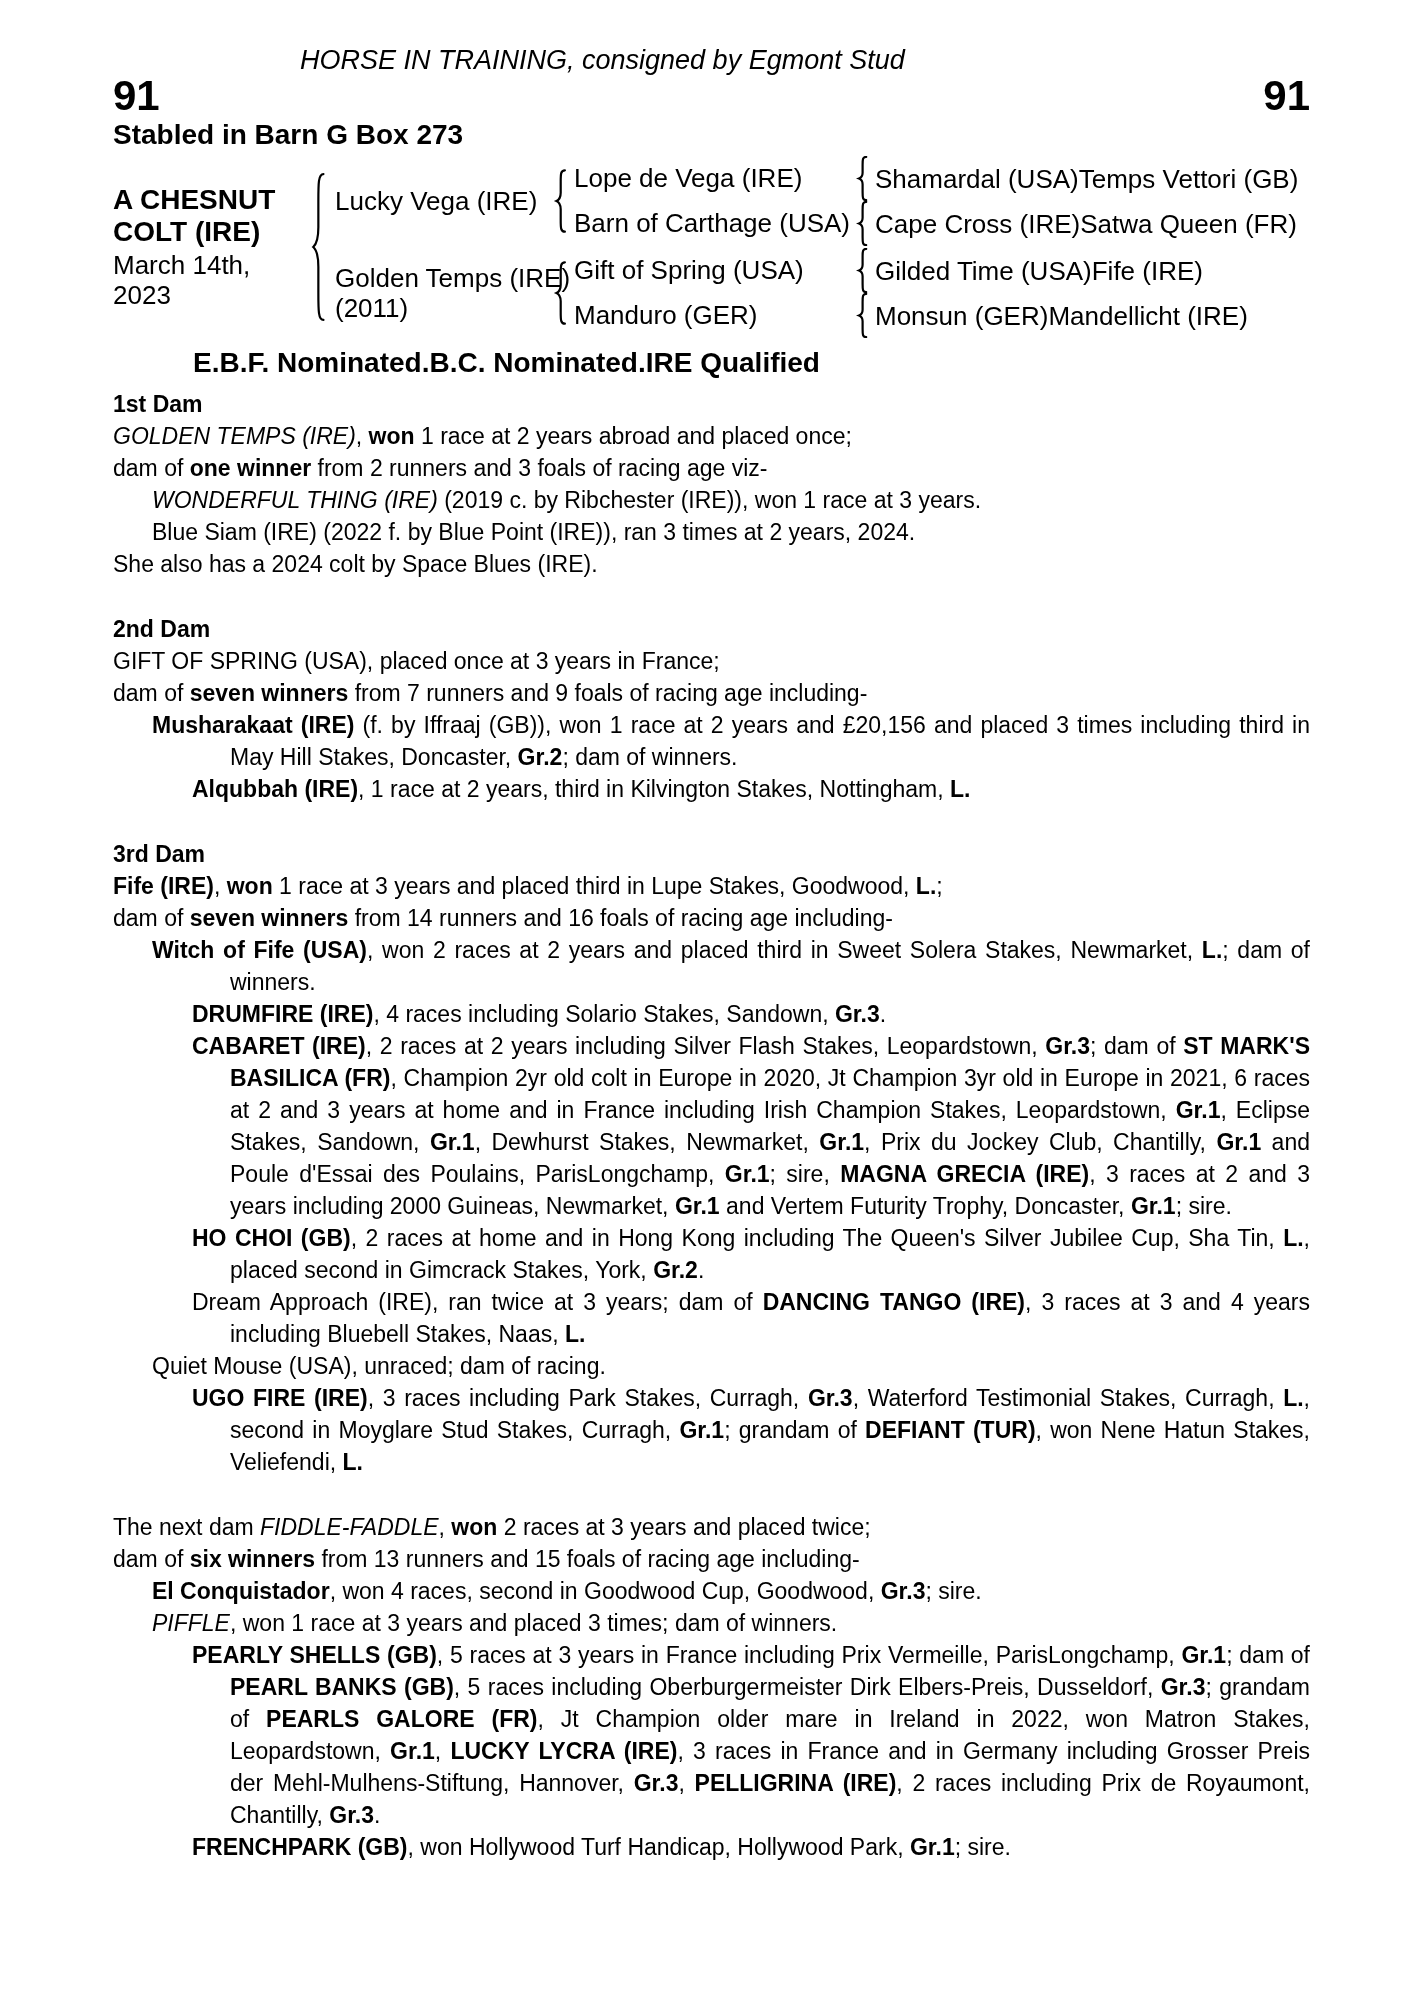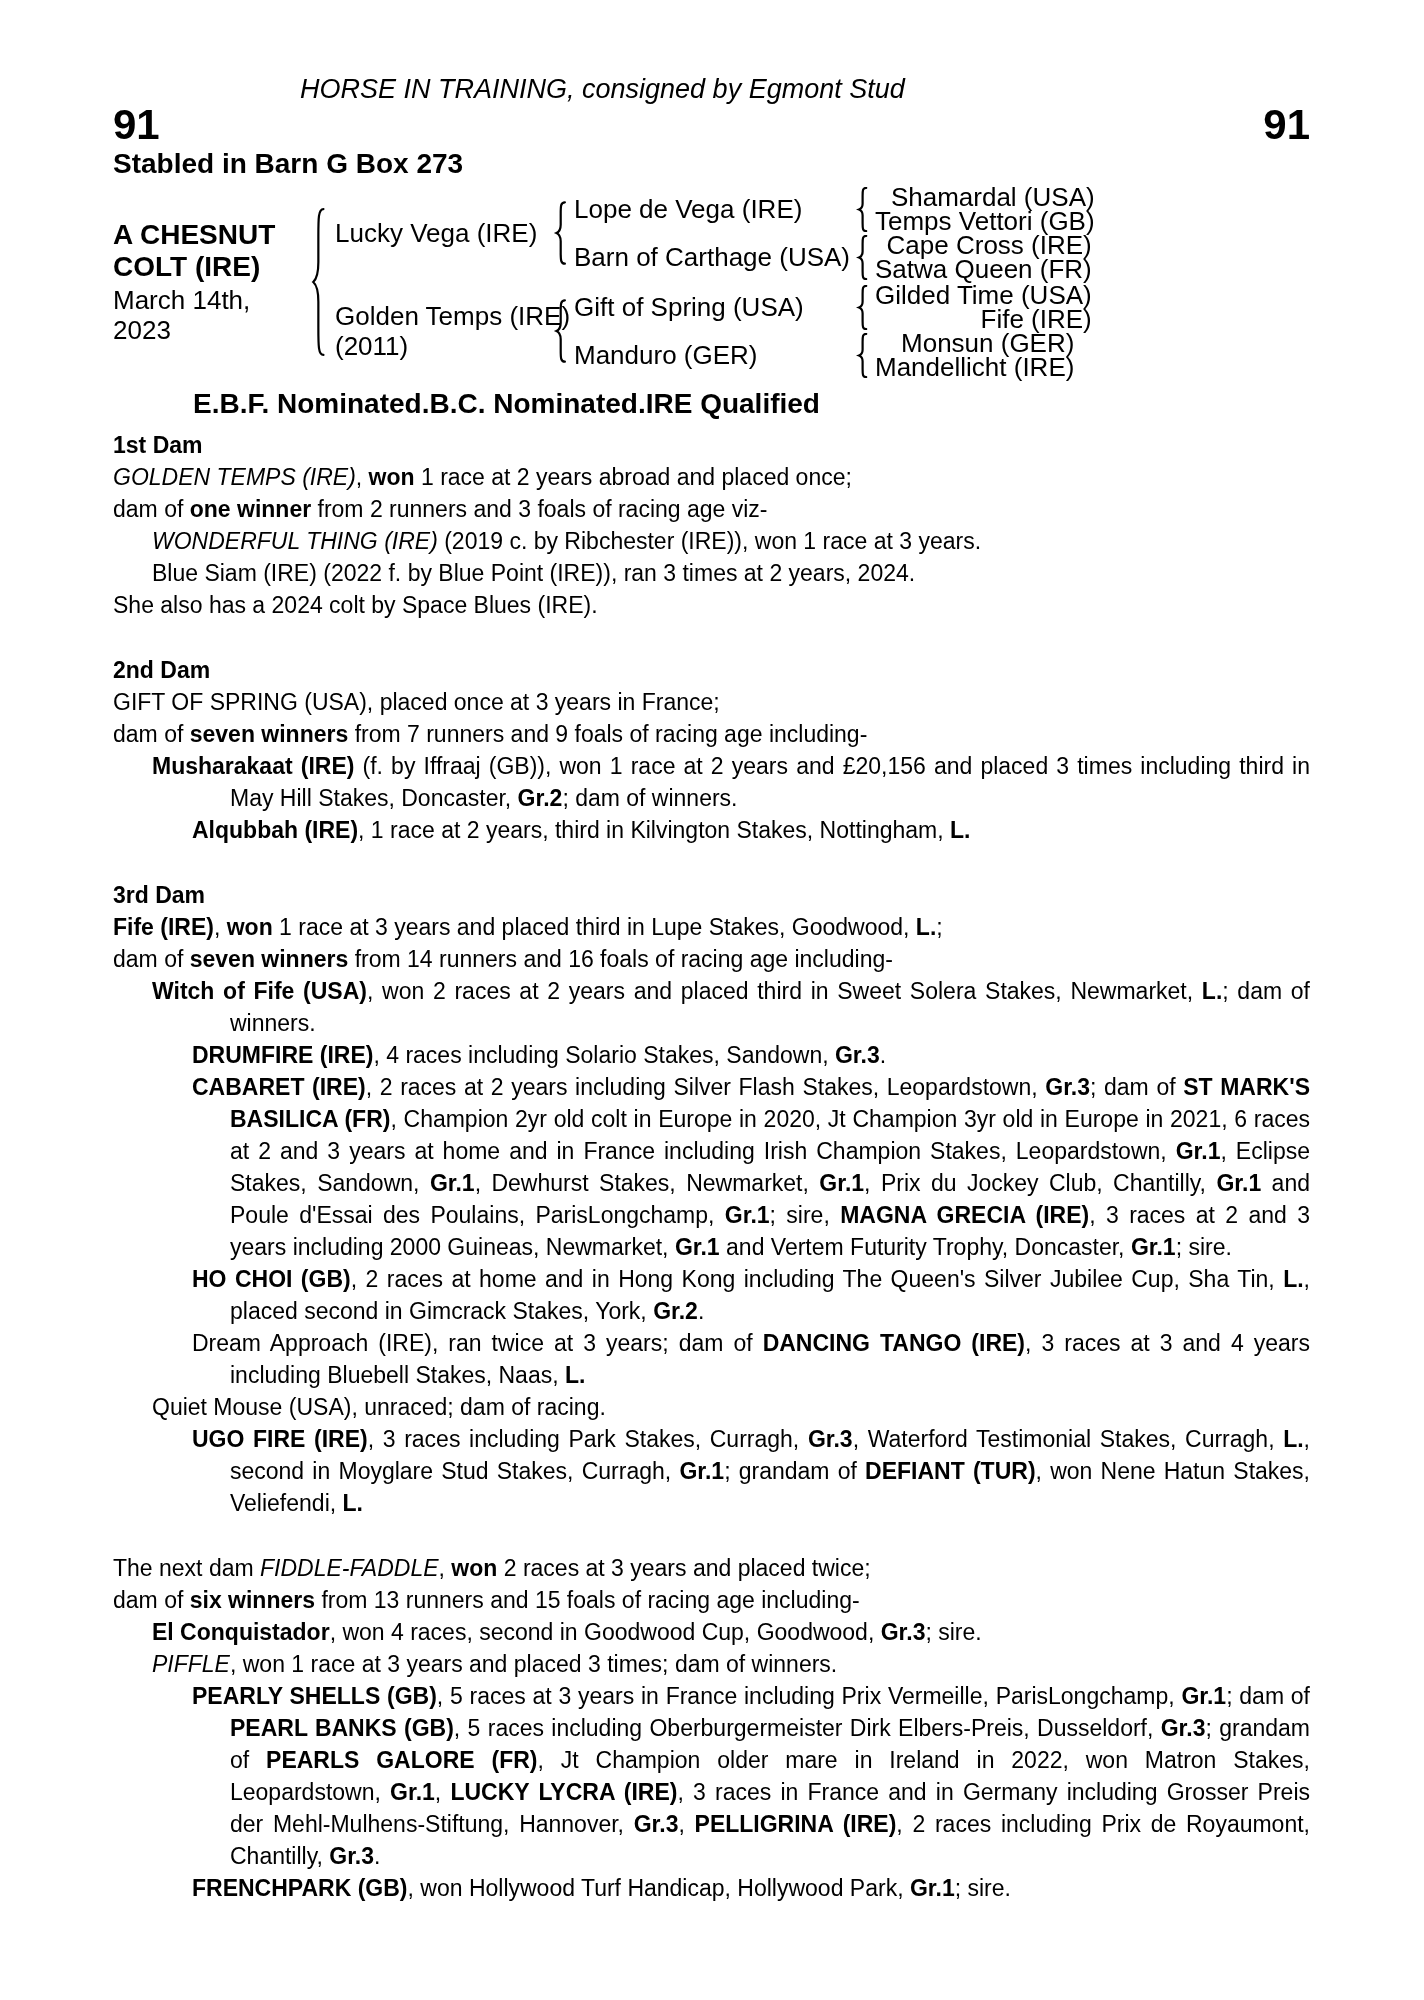--- a/index.html
+++ b/index.html
@@ -1,20 +1,20 @@
 <!DOCTYPE html>
 <html><head>
 <meta charset="utf-8">
 <style>
   html,body{margin:0;padding:0;background:#ffffff;}
   .page{
     position:relative;
     width:1424px;height:2000px;
     box-sizing:border-box;
-    padding:75px 114px 20px 113px;
+    padding:46px 114px 20px 113px;
     overflow:hidden;
     background:#ffffff;
     color:#000;
     font-family:"Liberation Sans", sans-serif;
   }
   .title{
     font-style:italic;
     font-size:27px;
     line-height:28px;
     padding-left:187px;
@@ -44,21 +44,21 @@
   }
   .subject{width:196px;flex:none;}
   .subject-name{font-weight:bold;font-size:28px;line-height:32px;}
   .subject-date{font-size:26px;line-height:30px;margin-top:2px;}
   .gen1-col{display:flex;flex-direction:column;gap:2px;}
   .gen1{display:flex;align-items:center;}
   .gen1-name{width:218px;flex:none;line-height:30px;white-space:nowrap;}
   .gen2-col{display:flex;flex-direction:column;}
   .gen2{display:flex;align-items:center;}
   .gen2-name{width:282px;flex:none;white-space:nowrap;}
-  .gen3-col{display:flex;flex-direction:column;align-items:flex-end;}
+  .gen3-col{display:flex;}
   .gen3-name{line-height:24px;white-space:nowrap;}
   .brace{flex:none;display:block;}
   .brace-g1{width:17px;height:152px;margin-right:9px;}
   .brace-g2{width:14px;height:64px;margin-right:7px;}
   .brace-g3{width:12px;height:45px;margin-right:7px;}
   
   .noms{
     display:flex;
     width:690px;
     margin-left:80px;

